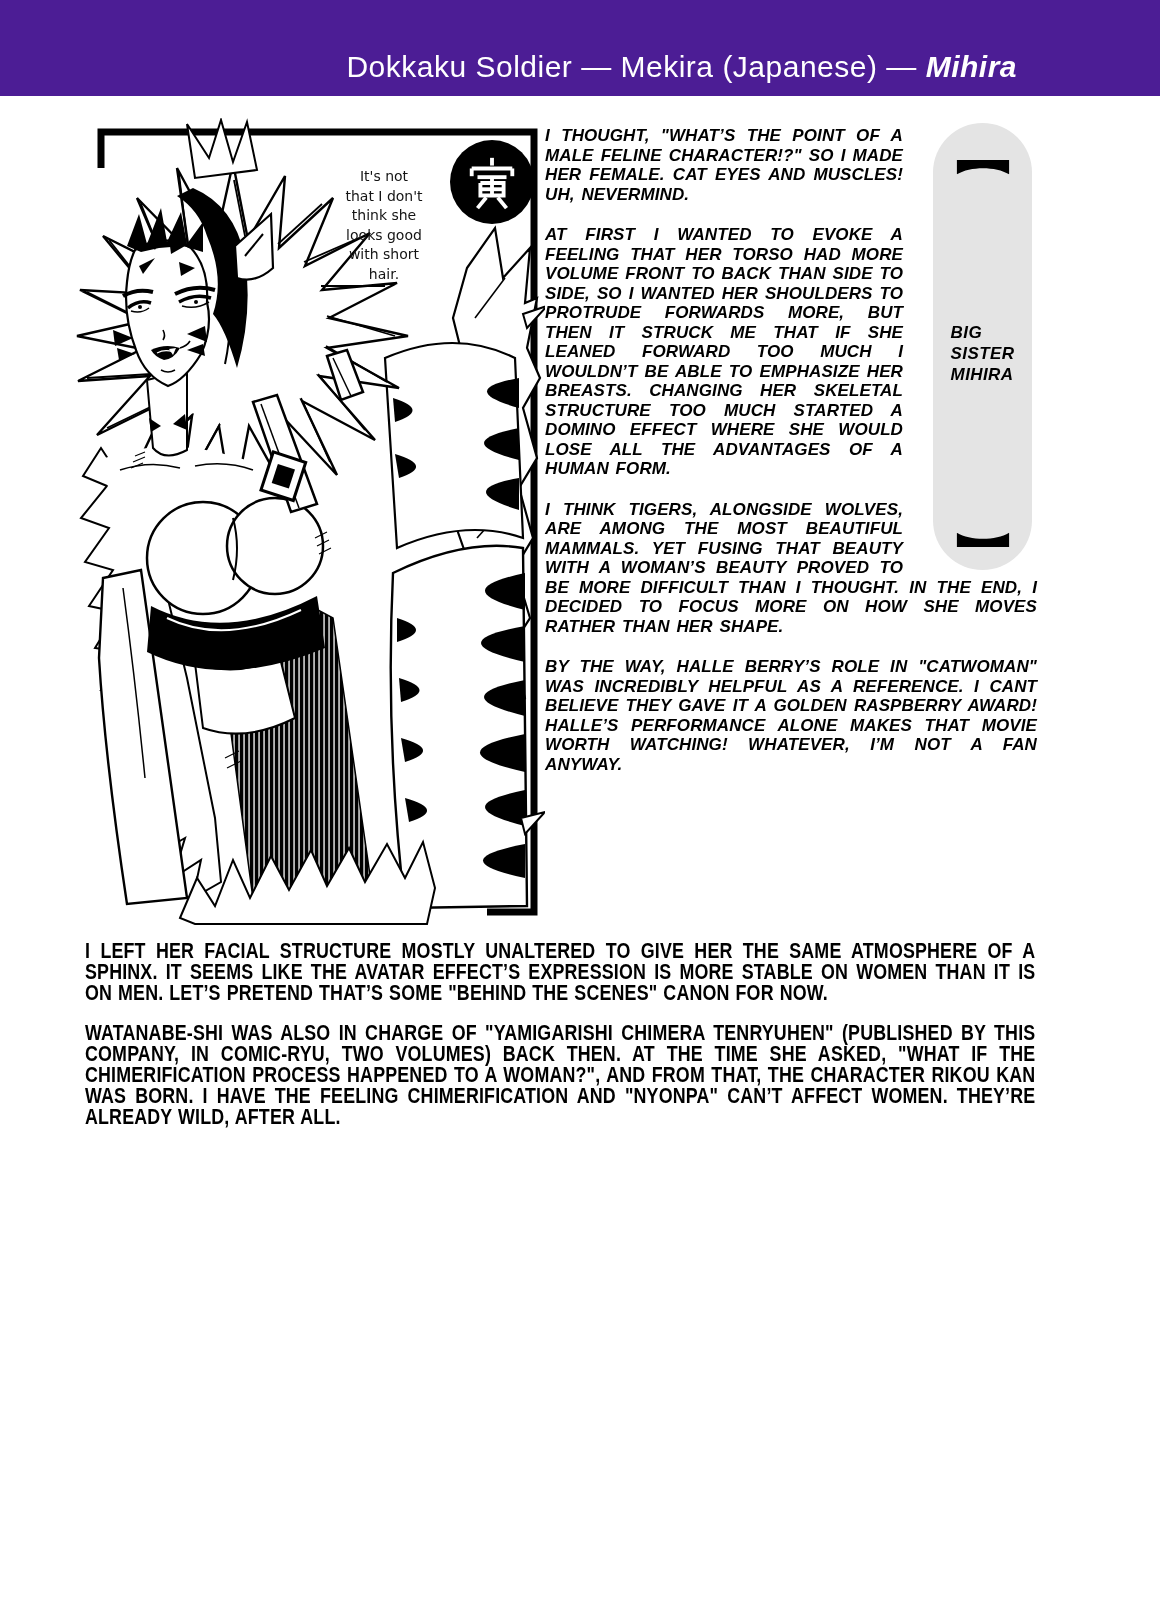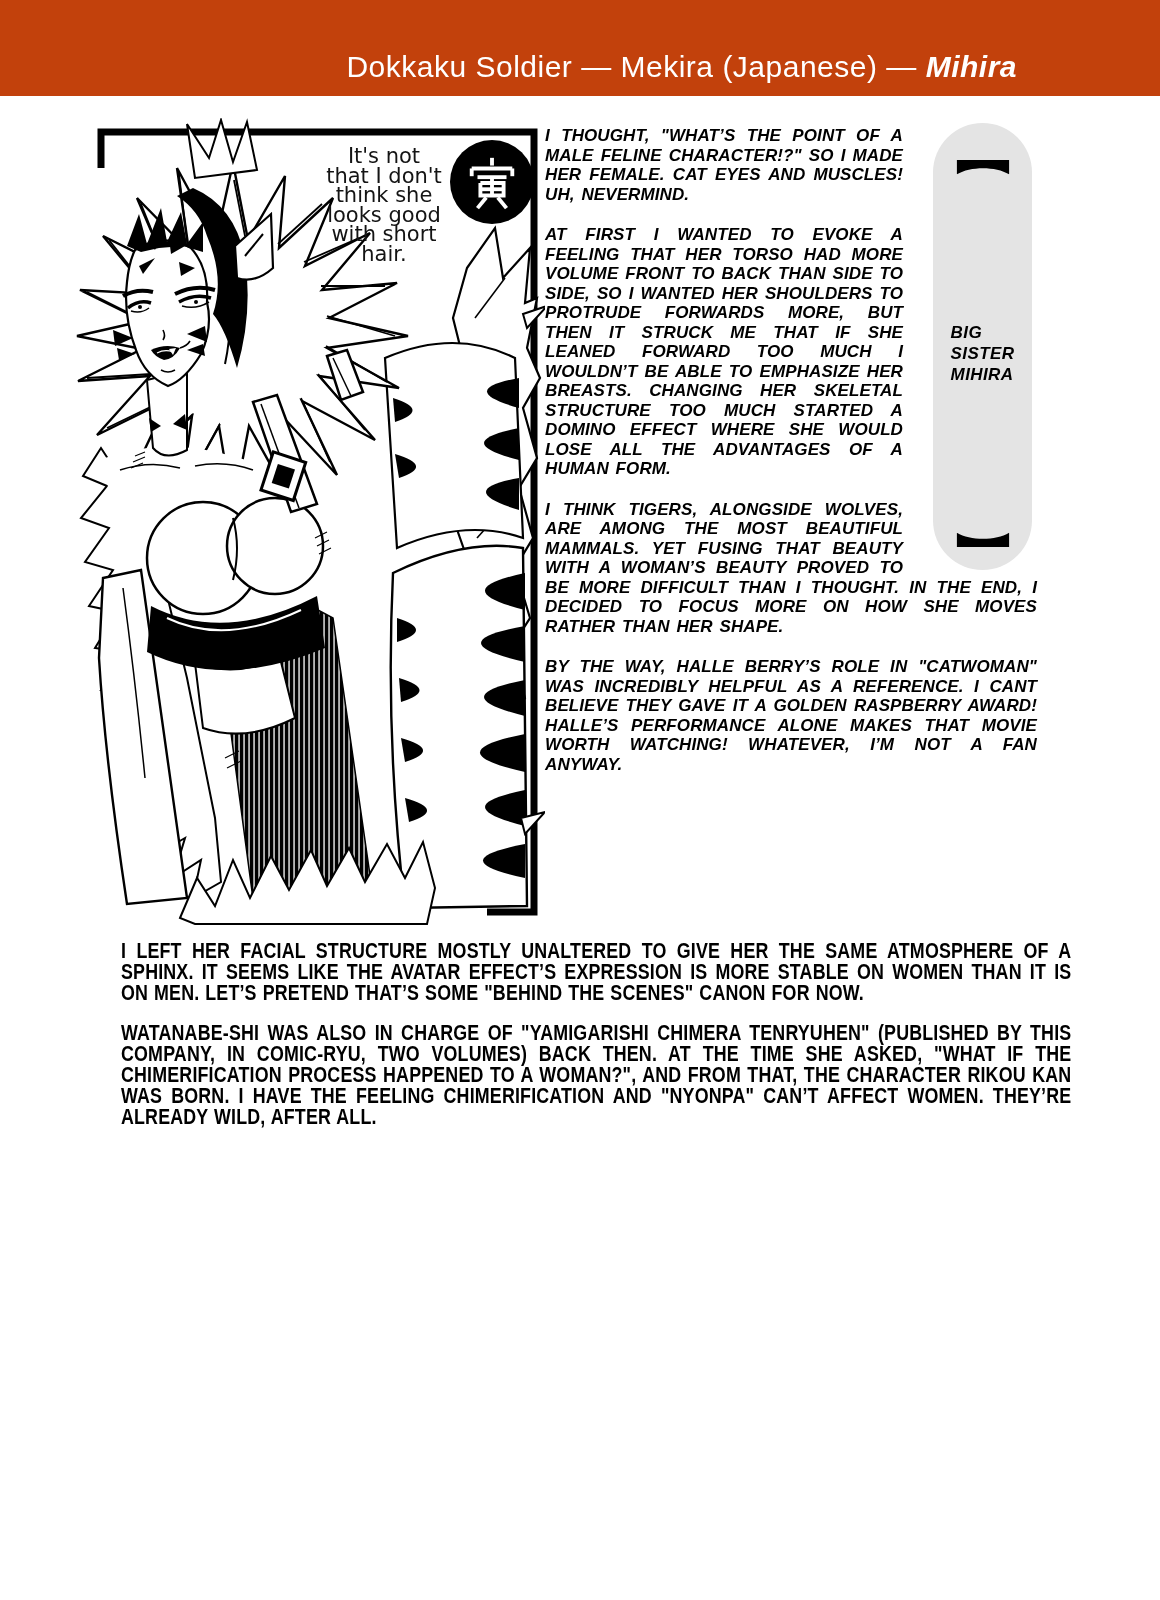--- a/index.html
+++ b/index.html
@@ -1,38 +1,38 @@
 <!DOCTYPE html>
 <html><head>
 <meta charset="utf-8">
 <style>
   html,body{margin:0;padding:0;background:#fff;overflow:hidden;}
   body{width:1160px;height:1600px;position:relative;}
   .page{position:absolute;left:0;top:0;width:1160px;height:1600px;background:#ffffff;}
 
   
-  .titlebar{position:absolute;left:0;top:0;width:1160px;height:96px;background:#c2410c;}
+  .titlebar{position:absolute;left:0;top:0;width:1160px;height:96px;background:#4c1d95;}
   .title{position:absolute;right:143px;top:52px;color:#fff;white-space:nowrap;
          font-family:"Liberation Sans",sans-serif;font-size:30px;line-height:1;
          font-weight:400;letter-spacing:.5px;}
   .title .em{font-weight:700;font-style:italic;}
 
   
   .art{position:absolute;left:75px;top:118px;width:470px;height:820px;}
   .art svg{display:block;width:470px;height:820px;}
 
   
   .badge{position:absolute;left:450px;top:140px;width:84px;height:84px;background:#000;
          border-radius:50%;display:flex;align-items:center;justify-content:center;}
   .badge svg{width:58px;height:58px;}
   .sr{position:absolute;width:1px;height:1px;overflow:hidden;opacity:0;}
 
   
-  .note{position:absolute;font-family:"DejaVu Sans",sans-serif;font-size:21px;
-        line-height:19.5px;text-align:center;white-space:pre-line;color:#141414;}
+  .note{position:absolute;font-family:"DejaVu Sans",sans-serif;font-size:14px;
+        line-height:19.5px;text-align:center;white-space:pre-line;color:#141414;margin-top:20px;}
   .note1{left:298px;top:147px;width:172px;}
   .note2{left:384px;top:271px;width:164px;}
 
   
   .pill{position:absolute;left:933px;top:123px;width:99px;height:447px;background:#e4e4e4;
         border-radius:50px;display:flex;flex-direction:column;align-items:center;
         box-sizing:border-box;padding:36px 0 22px;}
   .pill .br{width:58px;height:18px;flex:0 0 auto;}
   .pill-mid{flex:1;display:flex;align-items:center;justify-content:center;}
   .pill-label{font-family:"Liberation Sans",sans-serif;font-weight:700;font-style:italic;
@@ -41,21 +41,21 @@
 
   
   .col{position:absolute;left:545px;top:126px;width:492px;color:#000;
        font-family:"Liberation Sans",sans-serif;font-weight:700;font-style:italic;
        font-size:17px;line-height:19.5px;text-align:justify;
        word-spacing:2px;letter-spacing:.1px;}
   .col p{margin:0 0 21px 0;}
   .spacer{float:right;width:134px;height:446px;}
 
   
-  .footer-wrap{position:absolute;left:85px;top:941px;width:950px;height:210px;margin-left:36px;}
+  .footer-wrap{position:absolute;left:85px;top:941px;width:950px;height:210px;}
   .footer{width:1145px;transform:scaleX(0.83);transform-origin:0 0;color:#000;
           font-family:"Liberation Sans",sans-serif;font-weight:700;font-size:21.5px;
           line-height:21px;text-align:justify;letter-spacing:.2px;word-spacing:1px;}
   .footer p{margin:0 0 19px 0;}
 </style>
 </head>
 <body>
 
 <div class="page">
 

